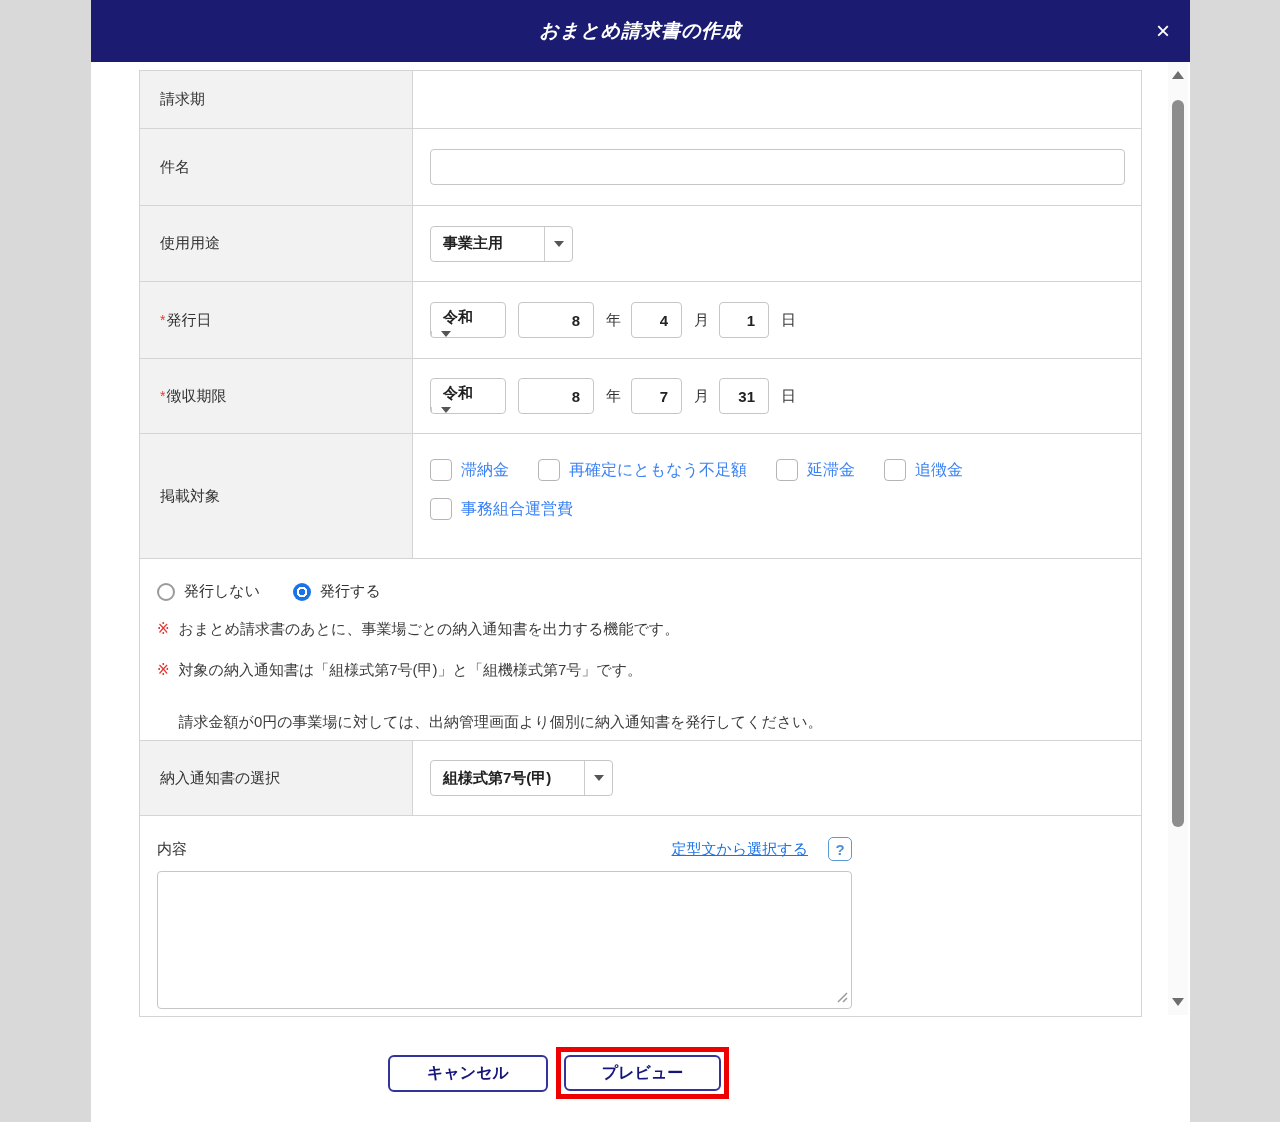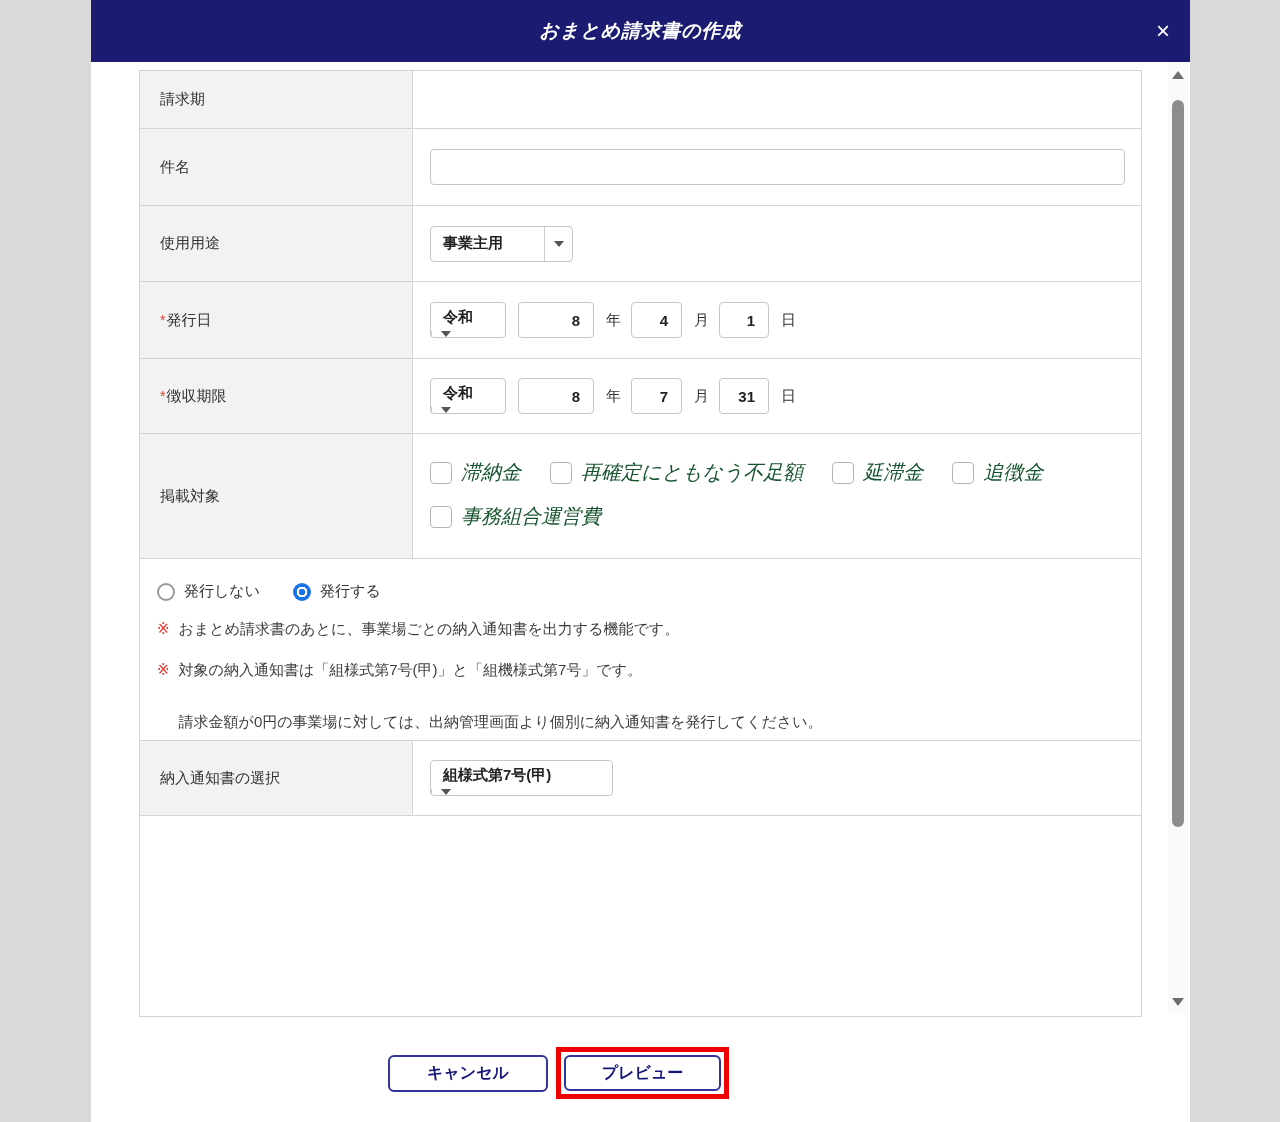--- a/index.html
+++ b/index.html
@@ -32,31 +32,31 @@
 
   .h-58{height:58px;} .h-77{height:77px;} .h-76{height:76px;} .h-75{height:75px;}
   .h-125{height:125px;} .h-182{height:182px;} .h-200{height:200px;}
 
   
   .text-input { width:695px; height:36px; border:1px solid #c6c6c6; border-radius:4px; background:#fff; font-size:15px; padding:0 10px; font-family:inherit; }
   .select { display:flex; align-items:stretch; height:36px; border:1px solid #c6c6c6; border-radius:4px; background:#fff; cursor:pointer; }
   .select-value { display:flex; align-items:center; padding:0 12px; font-size:15px; font-weight:600; color:#222; flex:1; white-space:nowrap; }
   .select-caret { width:28px; border-left:1px solid #cccccc; display:flex; align-items:center; justify-content:center; }
   .caret-down { width:0; height:0; border-left:5px solid transparent; border-right:5px solid transparent; border-top:6px solid #555; }
-  .w-usage{width:143px;} .w-era{width:76px;flex-direction:column;} .w-form{width:183px;flex-direction:column;}
+  .w-usage{width:143px;} .w-era{width:76px;flex-direction:column;} .w-form{width:183px;}
 
   .num-input { height:36px; border:1px solid #c6c6c6; border-radius:4px; text-align:right; padding-right:13px; font-size:15px; font-weight:600; color:#222; font-family:inherit; }
   .w-year{width:76px; margin-left:12px;} .w-month{width:51px; margin-left:10px;} .w-day{width:50px; margin-left:10px;}
   .date-unit { margin-left:12px; font-size:15px; color:#333; }
 
   .chk-lines { padding-top:25px; }
   .chk-line { display:flex; align-items:center; margin-bottom:17px; }
   .chk-item { display:flex; align-items:center; margin-right:29px; }
   .checkbox { width:22px; height:22px; border:1px solid #b5b5b5; border-radius:4px; background:#fff; margin-right:9px; cursor:pointer; flex:0 0 22px; }
-  .chk-label { font-size:20px; color:#14532d; white-space:nowrap;font-style:italic; }
+  .chk-label { font-size:16px; color:#3b82f6; white-space:nowrap; }
 
   .radio-line { display:flex; align-items:center; margin-top:23px; }
   .radio-item { display:flex; align-items:center; margin-right:33px; }
   .radio { width:18px; height:18px; border-radius:50%; margin-right:9px; cursor:pointer; flex:0 0 18px; }
   .radio.off { border:2px solid #9a9a9a; background:#fff; }
   .radio.on { border:none; background:radial-gradient(circle, #1a73e8 0 3.5px, #ffffff 3.5px 5.5px, #1a73e8 5.5px 9px); }
   .radio-label { font-size:15px; color:#333; }
 
   .note { display:flex; margin-top:15px; line-height:26px; }
   .note-mark { color:#e53935; margin-right:9px; font-size:15px; flex:0 0 auto; }
@@ -222,20 +222,37 @@
             <div class="select w-form">
               <span class="select-value">組様式第7号(甲)</span>
               <span class="select-caret">
                   <span class="caret-down"></span>
                 </span>
             </div>
           </div>
         </div>
 
         <div class="form-row h-200">
+          <div class="cell-value col">
+            <div class="remarks-head">
+              <span class="content-label">内容</span>
+              <span class="remarks-right">
+                <span class="tpl-link">定型文から選択する</span>
+                <span class="help-icon">?</span>
+              </span>
+            </div>
+            <div class="textarea-wrap">
+              <textarea class="remarks-textarea" style=""></textarea>
+              <span class="resize-handle">
+                <svg width="12" height="12">
+                    <path d="M11 2 L2 11 M11 7 L7 11" stroke="#9a9a9a" stroke-width="1.5" fill="none"></path>
+                  </svg>
+              </span>
+            </div>
+          </div>
         </div>
 
       </div>
 
       <div class="scrollbar">
         <span class="sb-arrow-up"></span>
         <span class="sb-thumb"></span>
         <span class="sb-arrow-down"></span>
       </div>
     </div>

